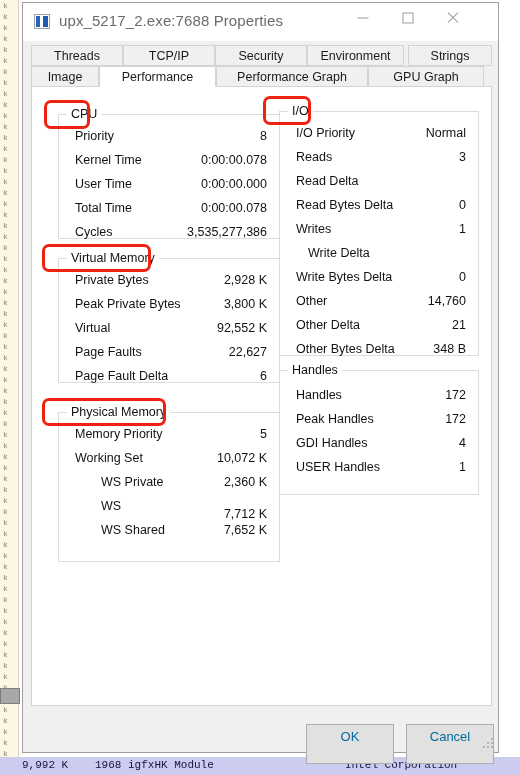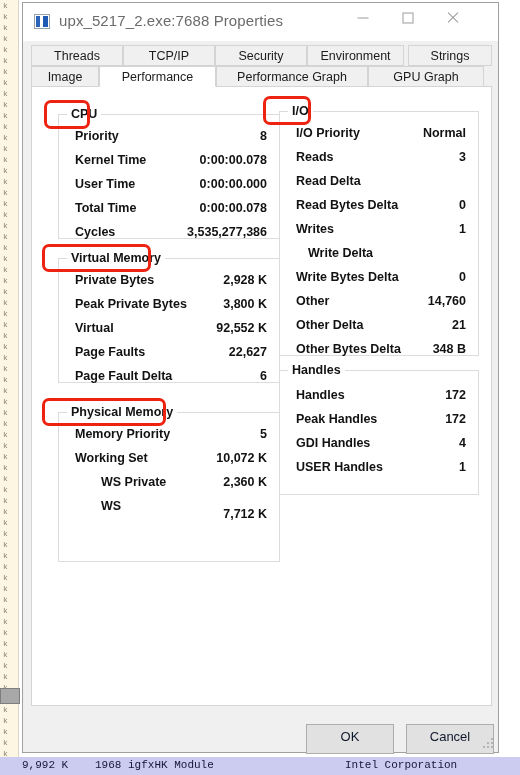--- a/index.html
+++ b/index.html
@@ -145,21 +145,20 @@
     z-index: 5;
     text-align: center;
   }
 
   .tab-page {
     position: absolute; left: 8px; top: 83px;
     width: 461px; height: 620px;
     background: #ffffff;
     border: 1px solid #d4d4d4;
     box-sizing: border-box;
-    font-weight: bold;
   }
 
   
   .groupbox {
     position: absolute;
     border: 1px solid #dcdcdc;
     box-sizing: border-box;
     background: transparent;
   }
   .group-title {
@@ -200,26 +199,26 @@
     border: 3px solid #ee2211;
     border-radius: 7px;
     box-sizing: border-box;
     pointer-events: none;
     z-index: 40;
   }
 
   
   .dlg-btn {
     position: absolute;
-    height: 30px;
+    height: 40px;
     background: #e1e1e1;
     border: 1px solid #adadad;
     box-sizing: border-box;
     font-size: 13px;
-    color: #0f172a;
+    color: #0369a1;
     text-align: center;
     line-height: 24px;
     cursor: default;
   }
   .grip {
     position: absolute; right: 4px; bottom: 3px;
     width: 11px; height: 11px;
   }
   .grip i {
     position: absolute; width: 2px; height: 2px; background: #b4b4b4;
@@ -414,20 +413,24 @@
             <span class="val" style="right: 12px;">10,072 K</span>
           </div>
           <div class="row" style="top: 61px;">
             <span class="lbl" style="left: 42px;">WS Private</span>
             <span class="val" style="right: 12px;">2,360 K</span>
           </div>
           <div class="row" style="top: 85px;">
             <span class="lbl" style="left: 42px;">WS</span>
             <span class="val" style="right: 12px; margin-top: 8px;">7,712 K</span>
           </div>
+          <div class="row" style="top: 109px;">
+            <span class="lbl" style="left: 42px;">WS Shared</span>
+            <span class="val" style="right: 12px;">7,652 K</span>
+          </div>
         </div>
 
       <div class="groupbox" style="left:247px; top:24px; width:200px; height:245px;" id="grp-io">
         <div class="group-title">I/O</div>
       <div class="row" style="top: 13px;">
             <span class="lbl" style="left: 16px;">I/O Priority</span>
             <span class="val" style="right: 12px;">Normal</span>
           </div>
           <div class="row" style="top: 37px;">
             <span class="lbl" style="left: 16px;">Reads</span>

